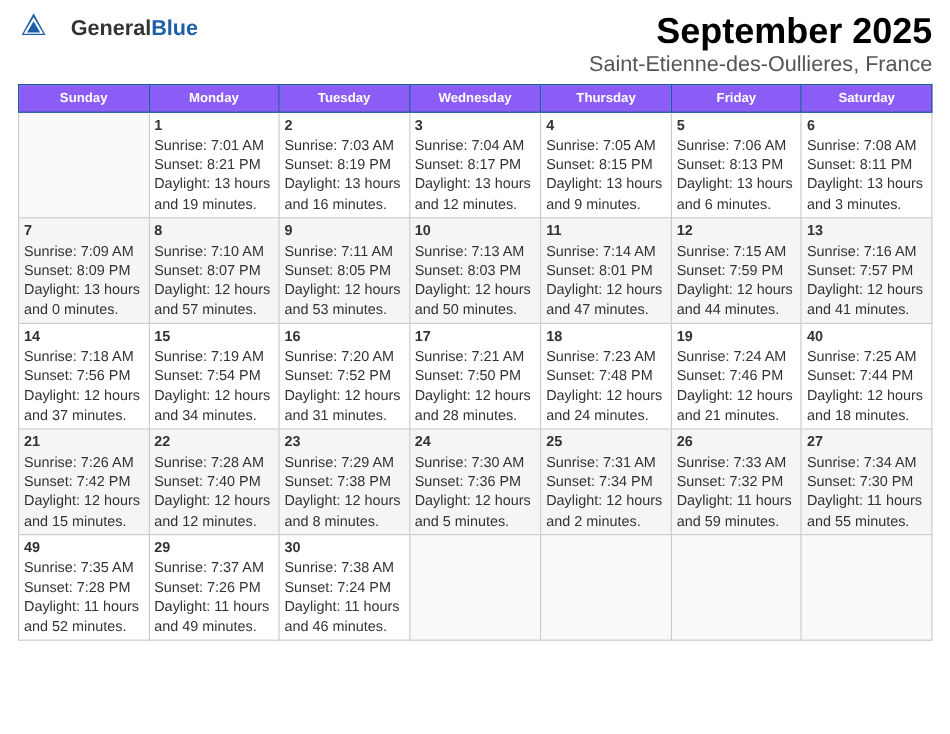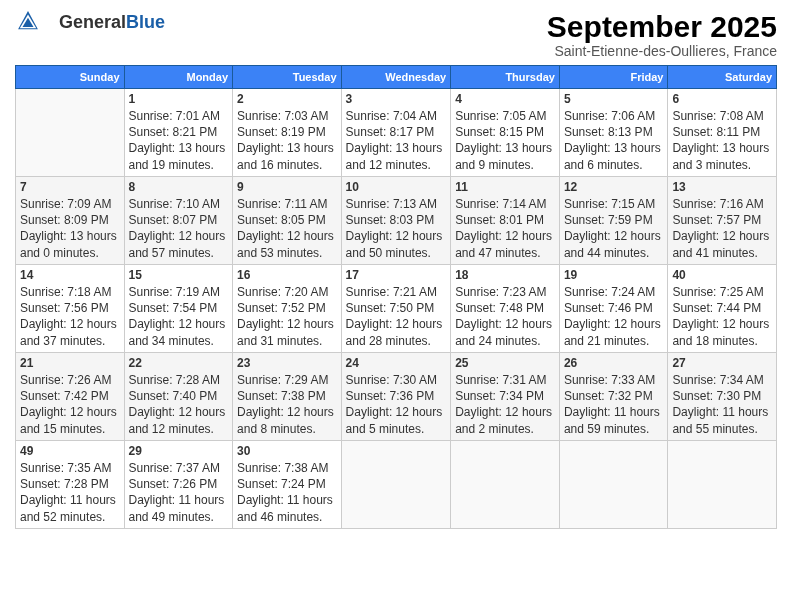--- a/index.html
+++ b/index.html
@@ -41,33 +41,33 @@
     .title-section {
       text-align: right;
     }
     .month-title {
       font-size: 30px;
       font-weight: bold;
       color: #000000;
       line-height: 1.1;
     }
     .location {
-      font-size: 14px;
+      font-size: 18px;
       color: #555;
     }
     .calendar {
       width: 100%;
       border-collapse: collapse;
       font-size: 10px;
     }
     .calendar th {
-      background: #3b82f6;
+      background: #8b5cf6;
       color: #fff;
       padding: 5px 4px;
-      text-align: right;
+      text-align: center;
       font-size: 11px;
       font-weight: bold;
       border: 1px solid #1a5a9a;
     }
     .calendar td {
       border: 1px solid #ccc;
       padding: 3px 4px;
       vertical-align: top;
       width: 113px;
       height: 88px;

